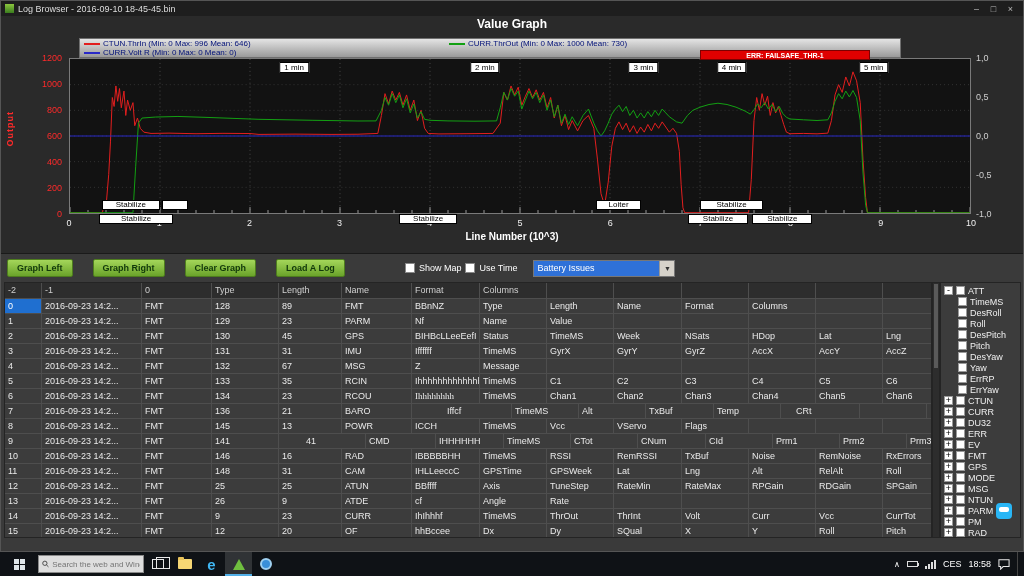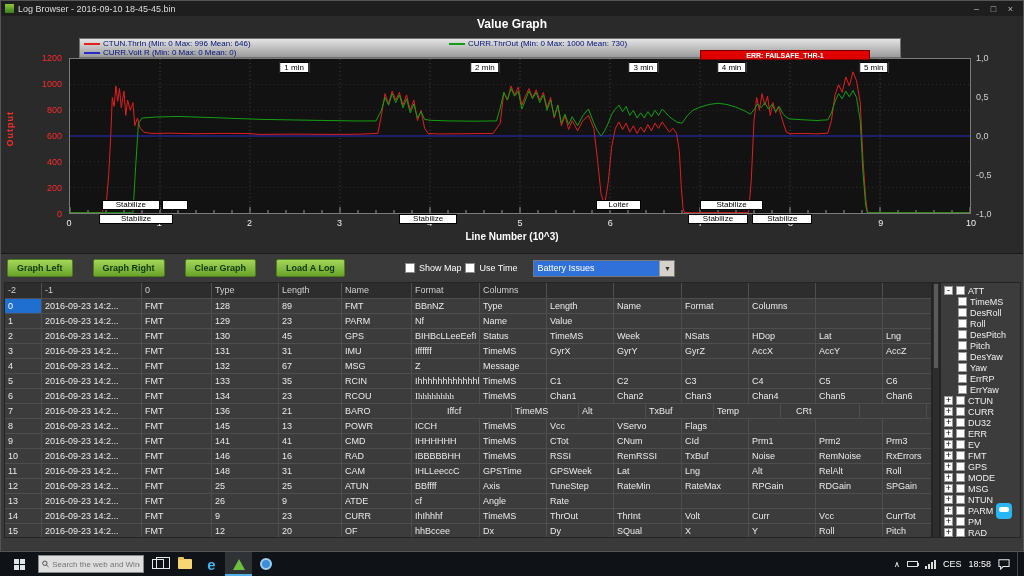--- a/index.html
+++ b/index.html
@@ -439,21 +439,21 @@
             <div class="gcell" style="width: 67px;">Flags</div>
             <div class="gcell" style="width: 67px;"></div>
             <div class="gcell" style="width: 67px;"></div>
             <div class="gcell" style="width: 50px;"></div>
           </div>
           <div class="grow">
             <div class="gcell" style="width: 37px;">9</div>
             <div class="gcell" style="width: 100px;">2016-09-23 14:2...</div>
             <div class="gcell" style="width: 70px;">FMT</div>
             <div class="gcell" style="width: 67px;">141</div>
-            <div class="gcell" style="width: 63px;">41</div>
+            <div class="gcell" style="width: 63px; margin-left: 24px;">41</div>
             <div class="gcell" style="width: 70px;">CMD</div>
             <div class="gcell" style="width: 68px;">IHHHHHH</div>
             <div class="gcell" style="width: 67px;">TimeMS</div>
             <div class="gcell" style="width: 67px;">CTot</div>
             <div class="gcell" style="width: 68px;">CNum</div>
             <div class="gcell" style="width: 67px;">CId</div>
             <div class="gcell" style="width: 67px;">Prm1</div>
             <div class="gcell" style="width: 67px;">Prm2</div>
             <div class="gcell" style="width: 50px;">Prm3</div>
           </div>

